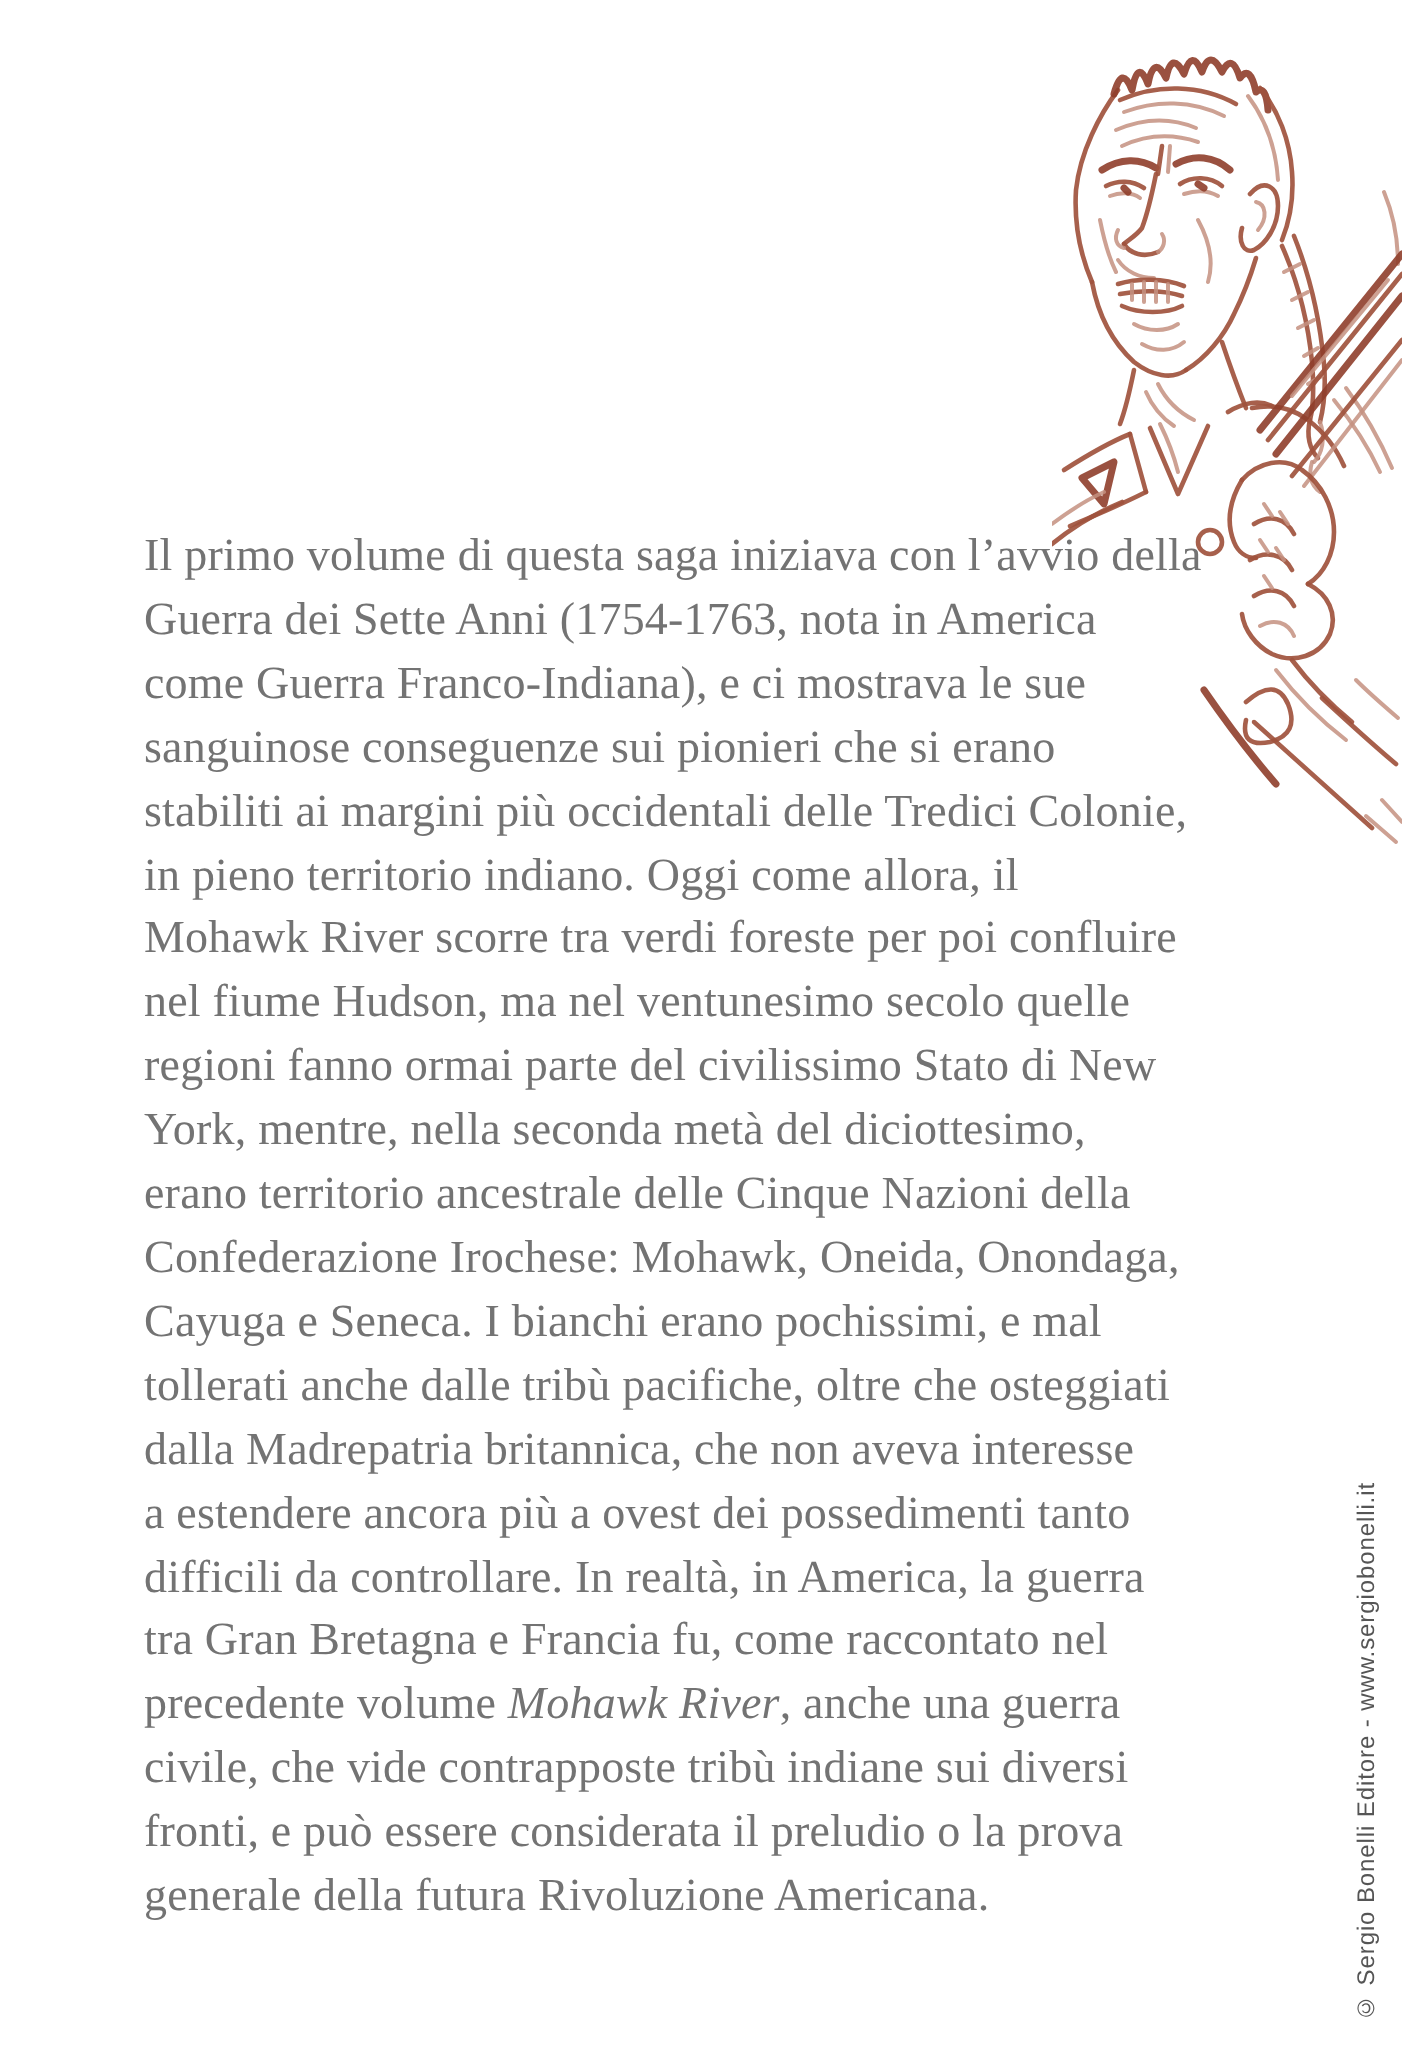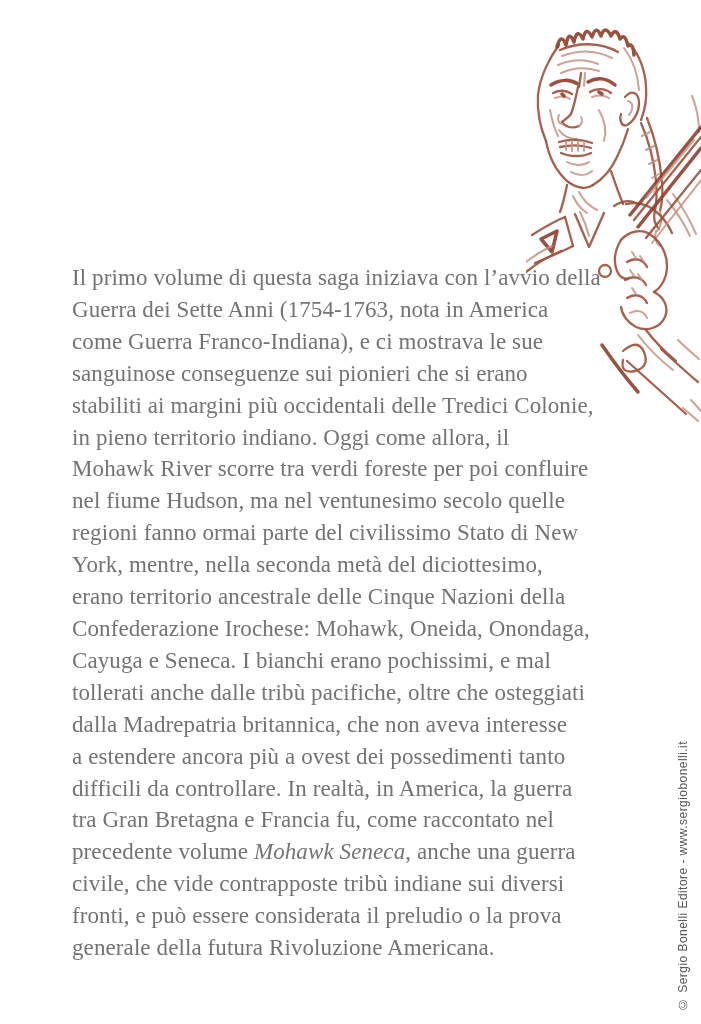--- a/index.html
+++ b/index.html
@@ -183,20 +183,20 @@
 regioni fanno ormai parte del civilissimo Stato di New
 York, mentre, nella seconda metà del diciottesimo,
 erano territorio ancestrale delle Cinque Nazioni della
 Confederazione Irochese: Mohawk, Oneida, Onondaga,
 Cayuga e Seneca. I bianchi erano pochissimi, e mal
 tollerati anche dalle tribù pacifiche, oltre che osteggiati
 dalla Madrepatria britannica, che non aveva interesse
 a estendere ancora più a ovest dei possedimenti tanto
 difficili da controllare. In realtà, in America, la guerra
 tra Gran Bretagna e Francia fu, come raccontato nel
-precedente volume </span><em>Mohawk Seneca</em><span>, anche una guerra
+precedente volume </span><em>Mohawk River</em><span>, anche una guerra
 civile, che vide contrapposte tribù indiane sui diversi
 fronti, e può essere considerata il preludio o la prova
 generale della futura Rivoluzione Americana.</span></p>
 
   <div class="copyright-vertical">© Sergio Bonelli Editore - www.sergiobonelli.it</div>
 
 </div>
 
 </body></html>

